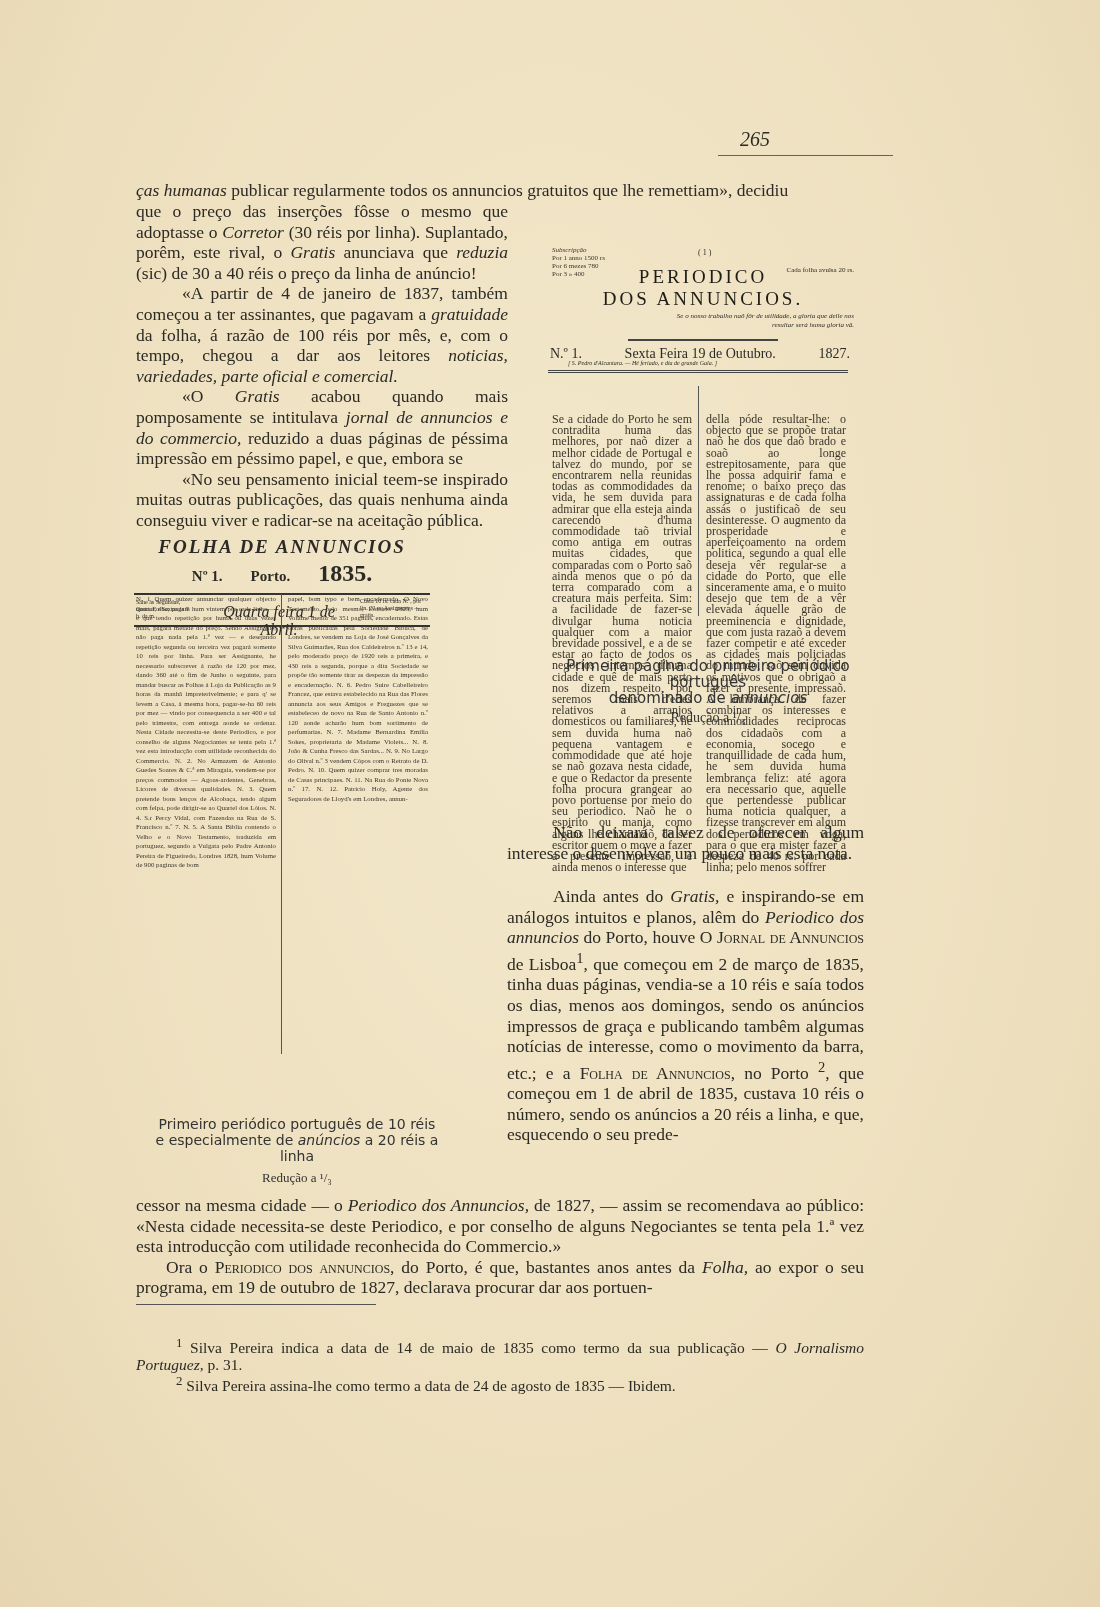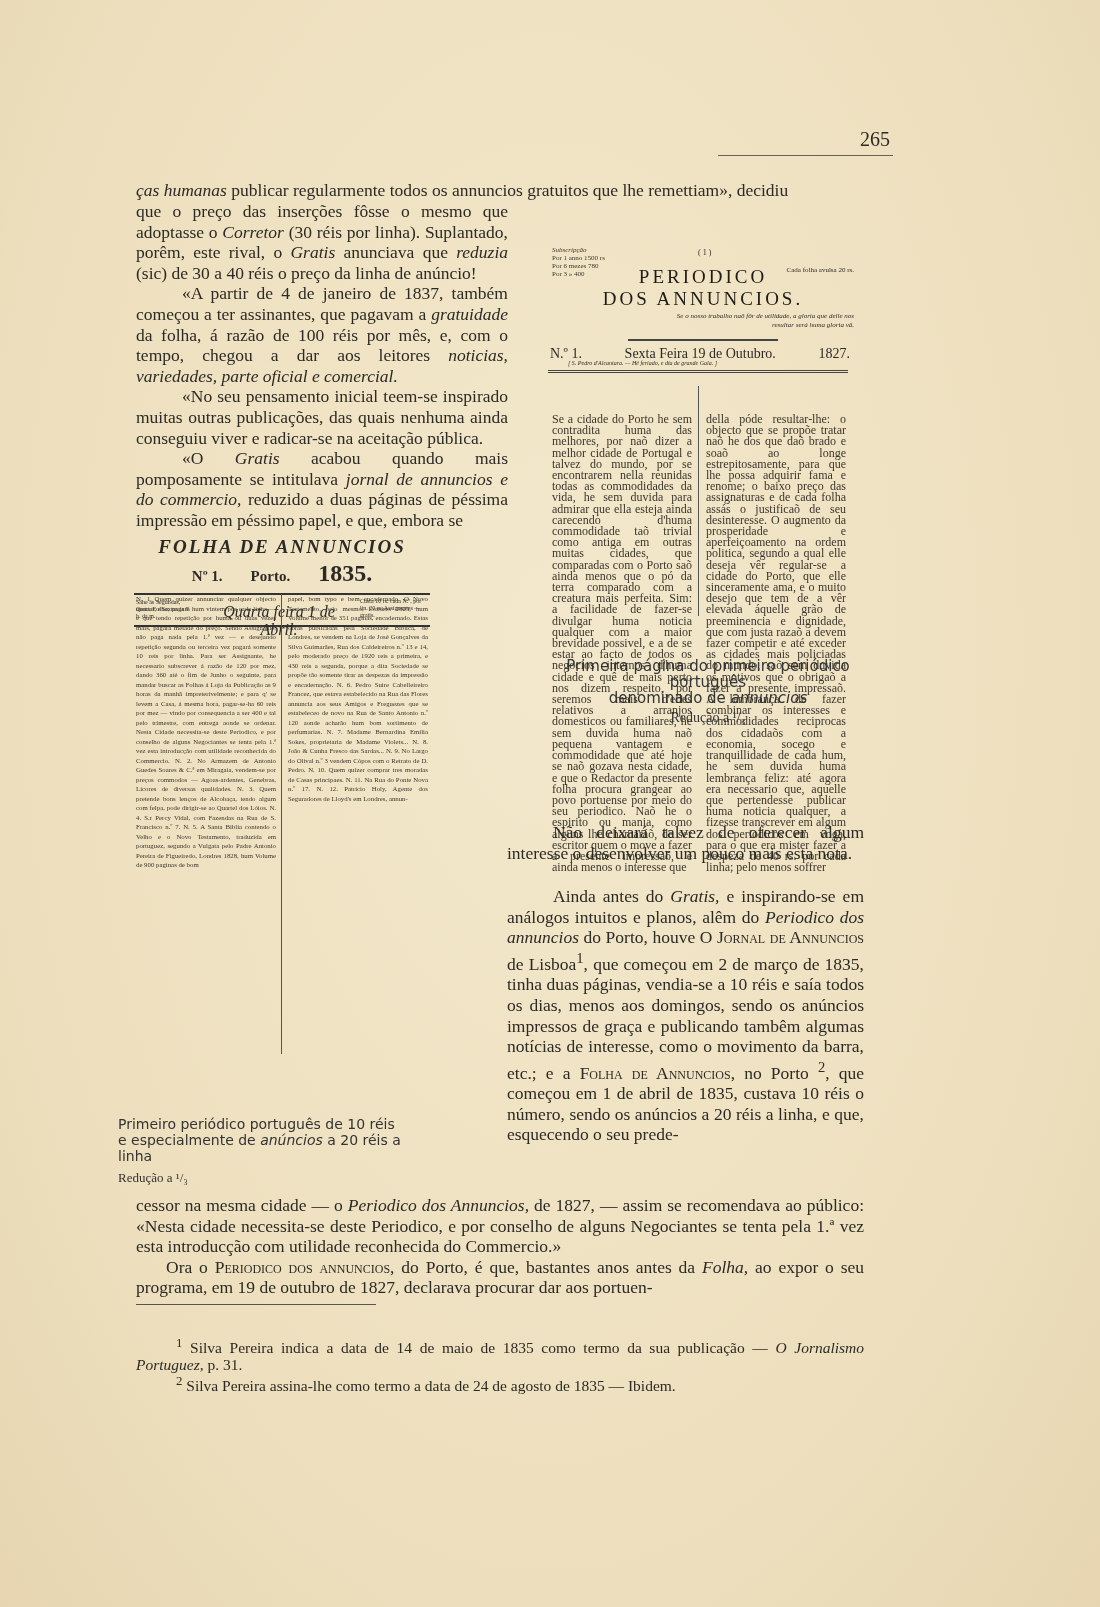--- a/index.html
+++ b/index.html
@@ -5,21 +5,21 @@
   html, body { margin:0; padding:0; }
   body {
     width:1100px; height:1607px; overflow:hidden;
     background:#efe3c4;
     font-family:"Liberation Serif", serif;
     color:#2c2a25;
     position:relative;
   }
   .page { position:absolute; left:0; top:0; width:1100px; height:1607px;
     background: radial-gradient(ellipse at 50% 40%, #f3e8cc 0%, #eddfbd 70%, #e6d5b0 100%); }
-  .pagenum { position:absolute; left:740px; top:128px; width:150px; text-align:right; font-size:20px; }
+  .pagenum { position:absolute; left:740px; top:128px; width:150px; text-align:left; font-size:20px;font-style:italic; }
   .pagerule { position:absolute; left:718px; top:155px; width:175px; height:0; border-top:1px solid #6a6250; }
   .text { font-size:17.5px; line-height:20.6px; position:absolute; text-align:justify; }
   .fullline { left:136px; width:728px; }
   .leftcol { left:136px; width:372px; }
   .rightcol { left:507px; width:357px; }
   .indent { text-indent:46px; }
   .sc { font-variant:small-caps; }
   i { font-style:italic; }
   
   .inset1 { position:absolute; left:548px; top:246px; width:310px; height:392px; }
@@ -44,40 +44,40 @@
   .fsub { text-align:center; font-size:15px; font-weight:bold; margin-top:2px; }
   .fsub span { margin:0 14px; }
   .fhead { margin-top:6px; border-top:2px solid #333; border-bottom:2px solid #333; height:30px; position:relative; font-size:6px; }
   .fhead .l { position:absolute; left:2px; top:4px; width:54px; line-height:7px; }
   .fhead .c { position:absolute; left:70px; width:150px; top:8px; text-align:center; font-style:italic; font-size:16px; }
   .fhead .r { position:absolute; right:2px; top:3px; width:68px; line-height:7px; }
   .fcol { position:absolute; top:58px; width:140px; font-size:6.8px; line-height:9.5px; color:#3a362d; text-align:justify; }
   .fcolL { left:2px; }
   .fcolR { left:154px; }
   .fdiv { position:absolute; left:147px; top:58px; height:460px; border-left:1px solid #555; }
-  .cap2 { position:absolute; left:118px; top:1116px; width:310px; font-family:"DejaVu Sans", sans-serif; font-size:14px; line-height:16px; color:#333; }
+  .cap2 { position:absolute; left:142px; top:1116px; width:310px; text-align:center; font-family:"DejaVu Sans", sans-serif; font-size:14px; line-height:16px; color:#333; }
   .cap2 .red { font-size:13px; font-family:"Liberation Serif", serif; display:block; margin-top:6px; }
   .fnrule { position:absolute; left:136px; top:1304px; width:240px; border-top:1px solid #555; }
   .footnote { position:absolute; left:136px; width:728px; font-size:15.5px; line-height:17px; text-align:justify; }
 </style>
 </head>
 <body>
 
 <div class="page">
 
   <div class="pagenum">265</div>
   <div class="pagerule"></div>
 
   <div class="text fullline" style="top:180px; white-space:nowrap; text-align:left;"><i>ças humanas</i><span> publicar regularmente todos os annuncios gratuitos que lhe remettiam», decidiu</span></div>
 
   <div class="text leftcol" style="top:201px;">
     <div><span>que o preço das inserções fôsse o mesmo que adoptasse o </span><i>Corretor</i><span> (30 réis por linha). Suplantado, porêm, este rival, o </span><i>Gratis</i><span> anunciava que </span><i>reduzia</i><span> (sic) de 30 a 40 réis o preço da linha de anúncio!</span></div>
     <div class="indent"><span>«A partir de 4 de janeiro de 1837, também começou a ter assinantes, que pagavam a </span><i>gratuidade</i><span> da folha, á razão de 100 réis por mês, e, com o tempo, chegou a dar aos leitores </span><i>noticias, variedades, parte oficial e comercial.</i></div>
+    <div class="indent"><span>«O </span><i>Gratis</i><span> acabou quando mais pomposamente se intitulava </span><i>jornal de annuncios e do commercio,</i><span> reduzido a duas páginas de péssima impressão em péssimo papel, e que, embora se</span></div>
     <div class="indent">«No seu pensamento inicial teem-se inspirado muitas outras publicações, das quais nenhuma ainda conseguiu viver e radicar-se na aceitação pública.</div>
-    <div class="indent"><span>«O </span><i>Gratis</i><span> acabou quando mais pomposamente se intitulava </span><i>jornal de annuncios e do commercio,</i><span> reduzido a duas páginas de péssima impressão em péssimo papel, e que, embora se</span></div>
   </div>
 
   <div class="inset1">
     <div class="sub">
       <div style="font-style:italic">Subscripção</div>
       <div>Por 1 anno   1500 rs</div>
       <div>Por 6 mezes   780</div>
       <div>Por 3   »   400</div>
     </div>
     <div class="pnum">( 1 )</div>

